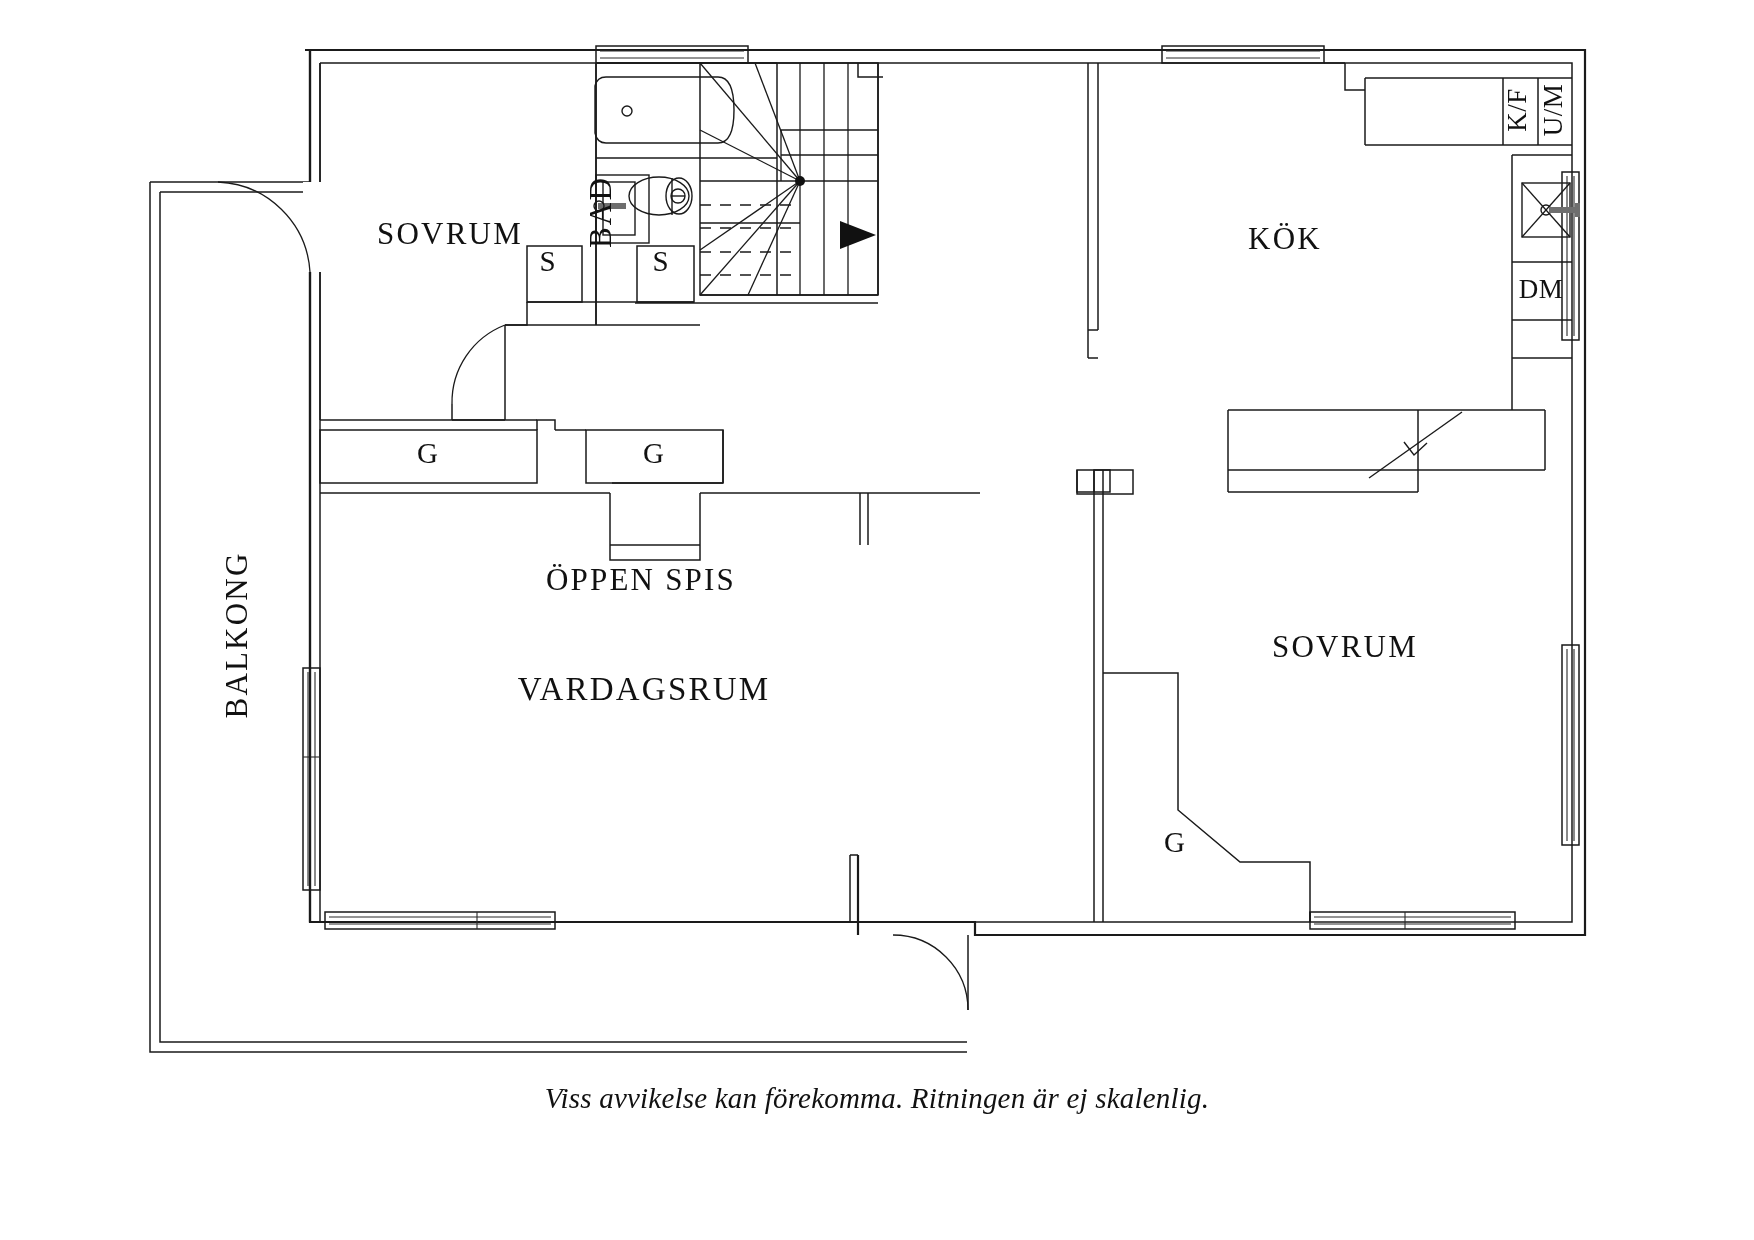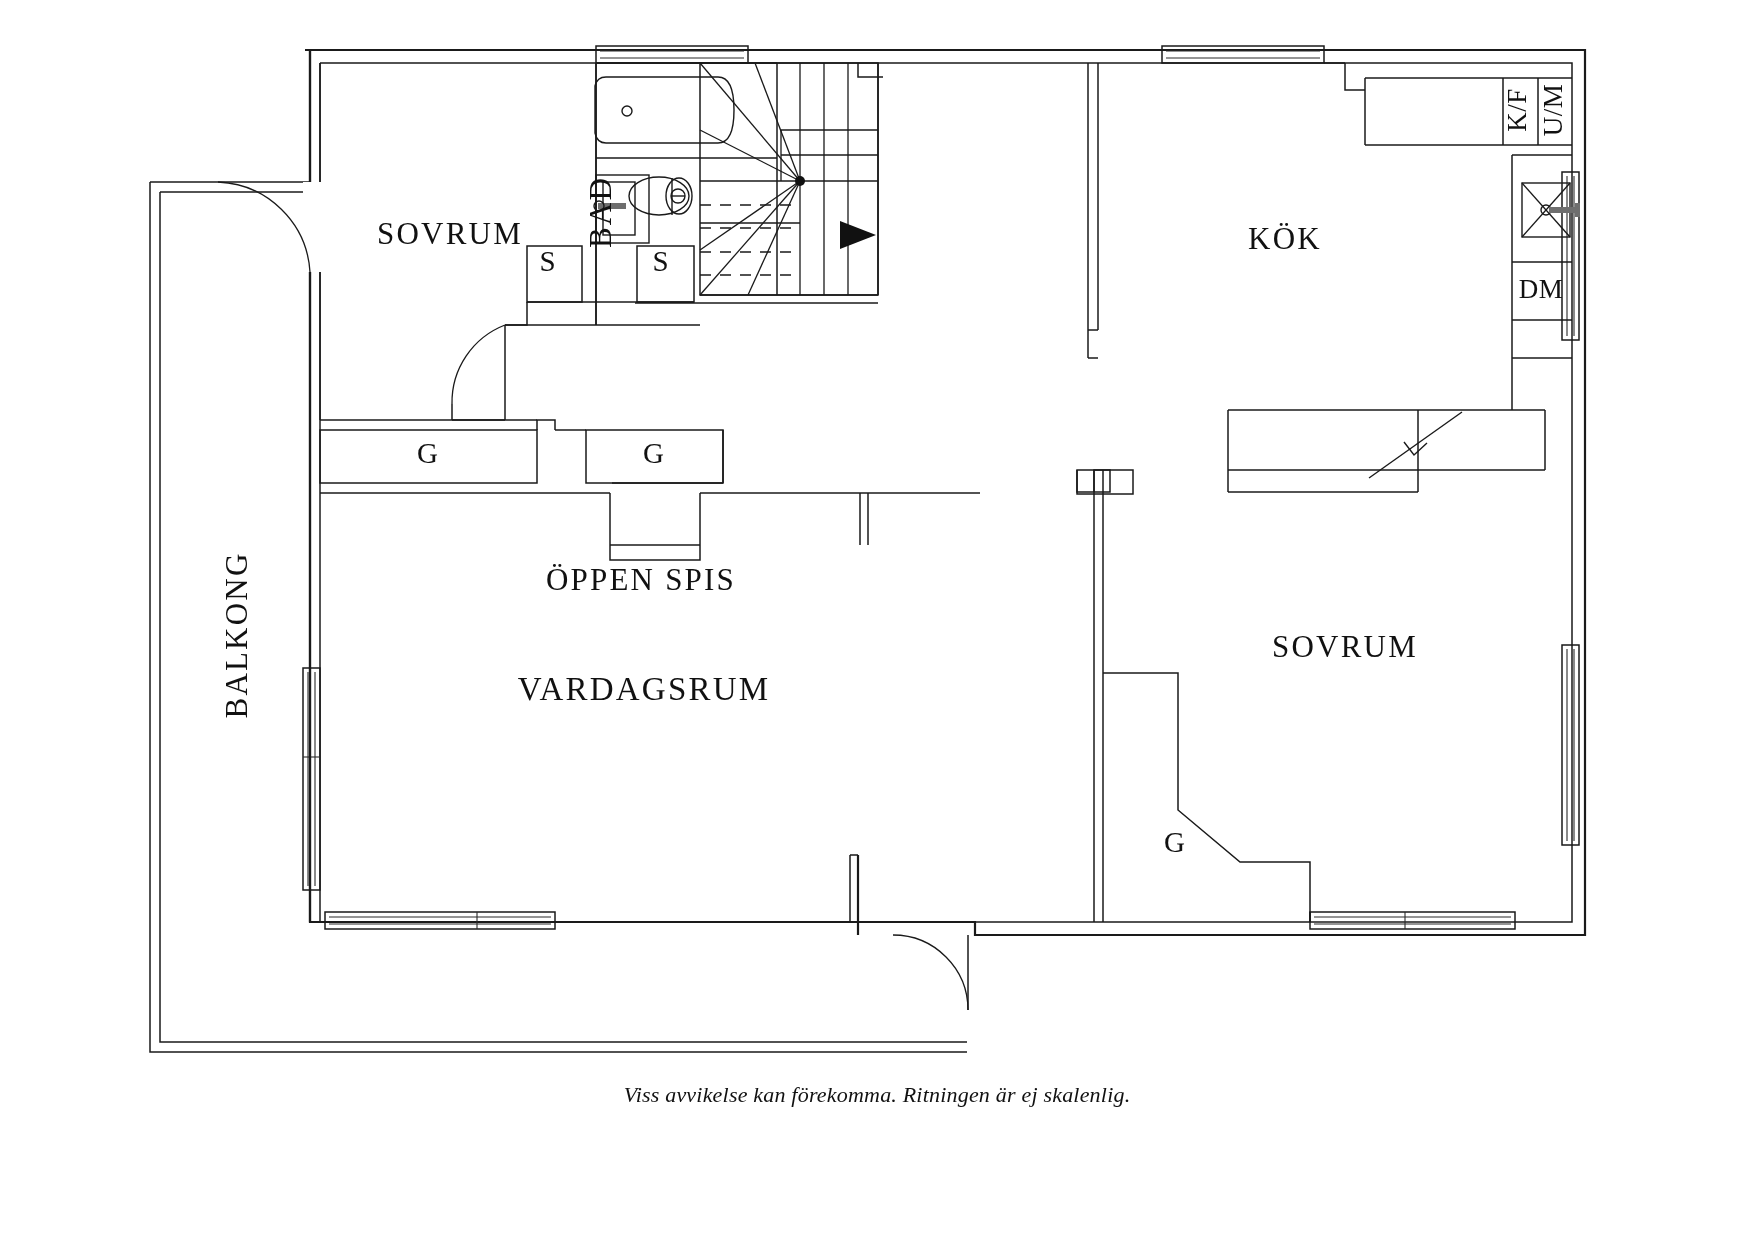--- a/index.html
+++ b/index.html
@@ -61,21 +61,21 @@
     dominant-baseline: middle;
   }
   #caption {
     position: absolute;
     left: 0;
     top: 1082px;
     width: 1754px;
     text-align: center;
     font-family: "Liberation Serif", "DejaVu Serif", serif;
     font-style: italic;
-    font-size: 22px;
+    font-size: 29px;
     color: #111111;
     letter-spacing: 0.2px;
   }
 </style>
 </head>
 <body>
 
 <div id="plan-wrap">
 <svg id="floorplan" viewBox="0 0 1754 1240" xmlns="http://www.w3.org/2000/svg">
 

